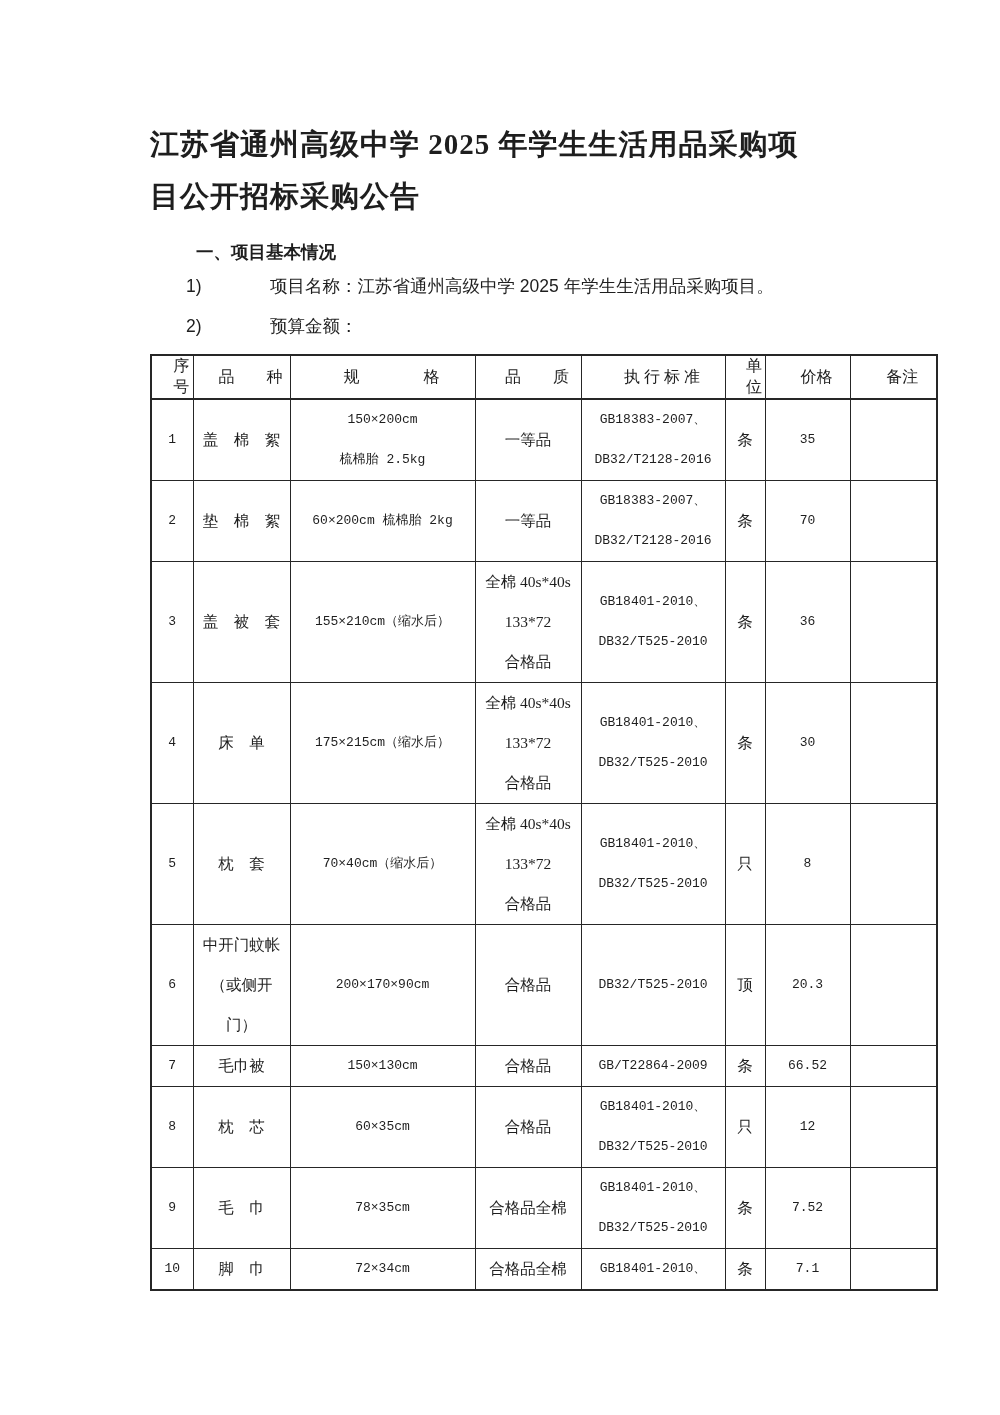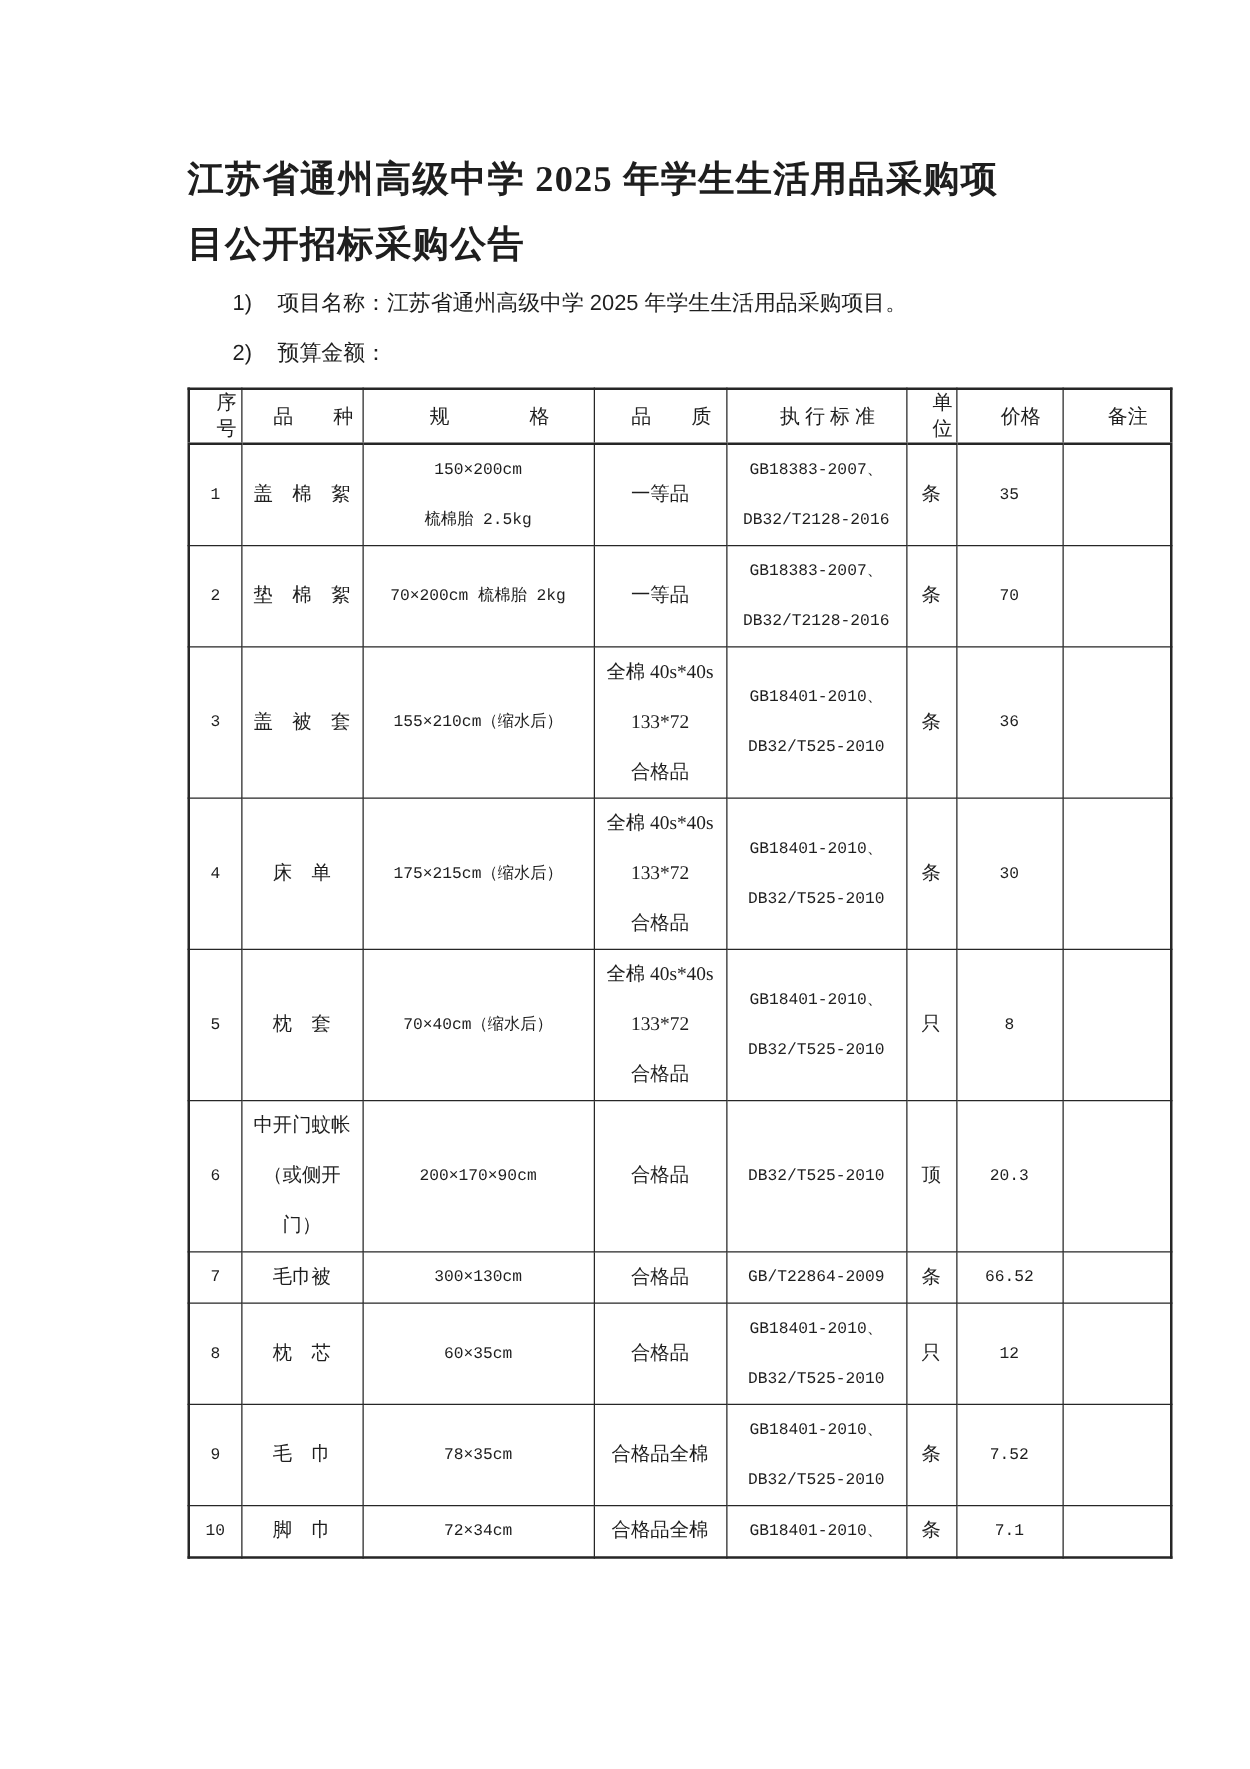--- a/index.html
+++ b/index.html
@@ -27,21 +27,21 @@
     font-size:17.5px;
     font-weight:600;
     line-height:28px;
     margin-top:16px;
     padding-left:46px;
   }
 
   .list { font-family:"Liberation Sans","DejaVu Sans",sans-serif; font-size:17.5px; }
   .list-item { display:flex; line-height:40px; }
   .item-marker { margin-left:36px; width:36px; flex:0 0 36px; }
-  .item-text { flex:1; }
+  .item-text { flex:1;margin-left:48px; }
 
   table.price-table {
     margin-top:8px;
     border-collapse:collapse;
     table-layout:fixed;
     width:786px;
     border:2px solid #262626;
   }
   .price-table th, .price-table td {
     border:1.5px solid #262626;
@@ -69,20 +69,21 @@
   }
 </style>
 </head>
 <body>
 
 <div class="doc">
 
   <h1 class="doc-title">江苏省通州高级中学 2025 年学生生活用品采购项
 目公开招标采购公告</h1>
 
+  <div class="section-heading">一、项目基本情况</div>
 
   <div class="list">
     <div class="list-item">
       <span class="item-marker">1)</span>
       <span class="item-text">项目名称：江苏省通州高级中学 2025 年学生生活用品采购项目。</span>
     </div>
     <div class="list-item">
       <span class="item-marker">2)</span>
       <span class="item-text">预算金额：</span>
     </div>
@@ -120,21 +121,21 @@
           <td class="col-quality">一等品</td>
           <td class="col-standard">GB18383-2007、
 DB32/T2128-2016</td>
           <td class="col-unit">条</td>
           <td class="col-price">35</td>
           <td class="col-note"></td>
         </tr>
         <tr>
           <td class="col-no">2</td>
           <td class="col-name">垫　棉　絮</td>
-          <td class="col-spec">70×200cm 梳棉胎 2kg</td>
+          <td class="col-spec">60×200cm 梳棉胎 2kg</td>
           <td class="col-quality">一等品</td>
           <td class="col-standard">GB18383-2007、
 DB32/T2128-2016</td>
           <td class="col-unit">条</td>
           <td class="col-price">70</td>
           <td class="col-note"></td>
         </tr>
         <tr>
           <td class="col-no">3</td>
           <td class="col-name">盖　被　套</td>
@@ -182,21 +183,21 @@
           <td class="col-spec">200×170×90cm</td>
           <td class="col-quality">合格品</td>
           <td class="col-standard">DB32/T525-2010</td>
           <td class="col-unit">顶</td>
           <td class="col-price">20.3</td>
           <td class="col-note"></td>
         </tr>
         <tr>
           <td class="col-no">7</td>
           <td class="col-name">毛巾被</td>
-          <td class="col-spec">300×130cm</td>
+          <td class="col-spec">150×130cm</td>
           <td class="col-quality">合格品</td>
           <td class="col-standard">GB/T22864-2009</td>
           <td class="col-unit">条</td>
           <td class="col-price">66.52</td>
           <td class="col-note"></td>
         </tr>
         <tr>
           <td class="col-no">8</td>
           <td class="col-name">枕　芯</td>
           <td class="col-spec">60×35cm</td>

